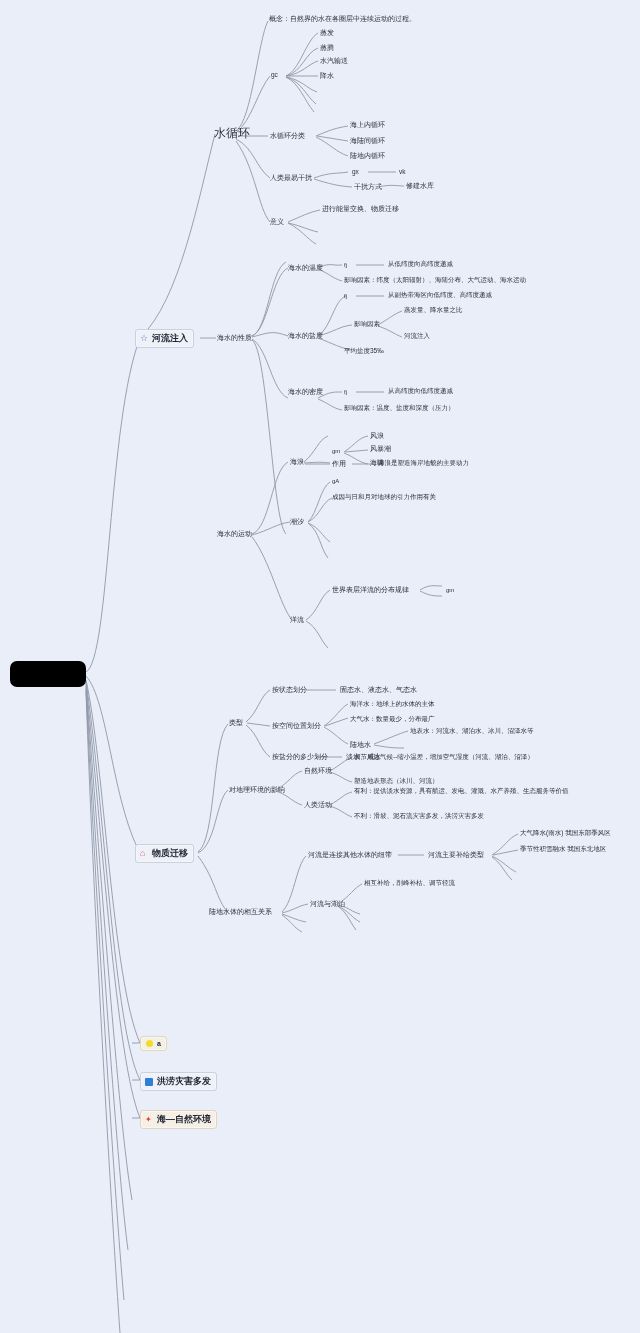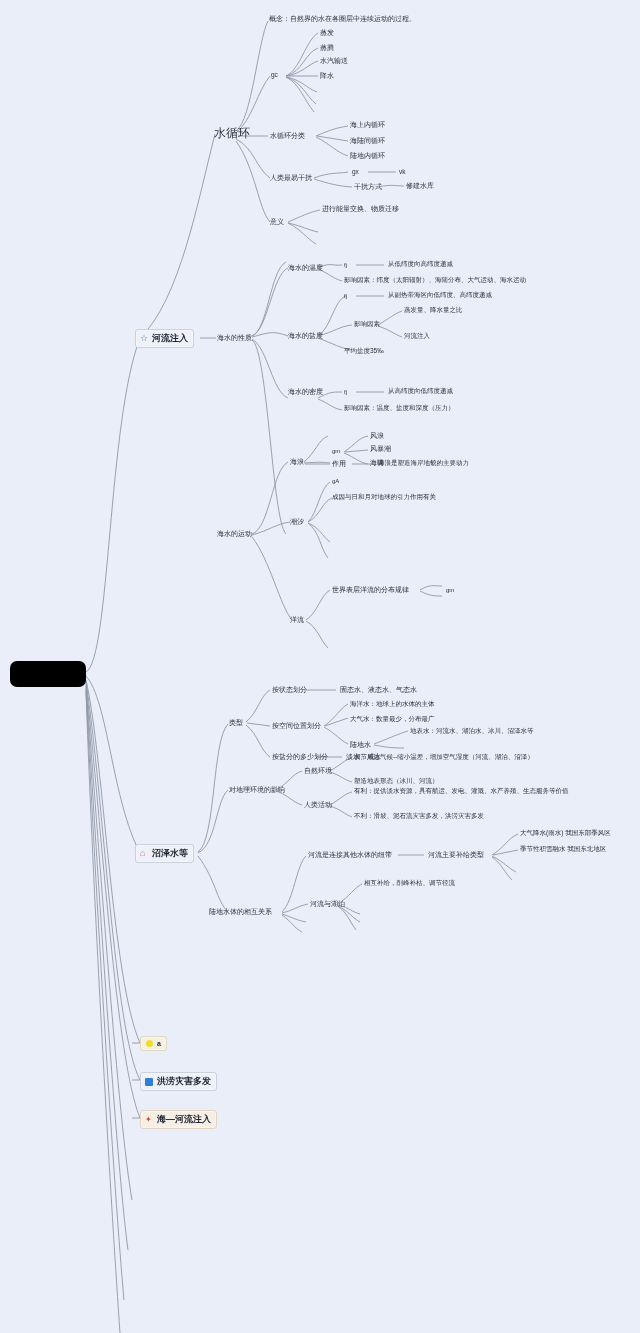--- a/index.html
+++ b/index.html
@@ -257,21 +257,21 @@
   <div class="node t7" style="left:290px;top:518px;">潮汐</div>
   <div class="node t6" style="left:332px;top:478px;">gA</div>
   <div class="node t65" style="left:332px;top:494px;">成因与日和月对地球的引力作用有关</div>
 
   <div class="node t7" style="left:290px;top:616px;">洋流</div>
   <div class="node t7" style="left:332px;top:586px;">世界表层洋流的分布规律</div>
   <div class="node t6" style="left:446px;top:587px;">gm</div>
 
   <div class="pill" style="left:135px;top:844px;">
     <span class="ico house-ico">⌂</span>
-    <span>沼泽水等</span>
+    <span>物质迁移</span>
   </div>
 
   <div class="node t7" style="left:229px;top:719px;">类型</div>
 
   <div class="node t7" style="left:272px;top:686px;">按状态划分</div>
   <div class="node t7" style="left:340px;top:686px;">固态水、液态水、气态水</div>
 
   <div class="node t7" style="left:272px;top:722px;">按空间位置划分</div>
   <div class="node t65" style="left:350px;top:701px;">海洋水：地球上的水体的主体</div>
   <div class="node t65" style="left:350px;top:716px;">大气水：数量最少，分布最广</div>
@@ -310,16 +310,16 @@
 
   <div class="pill" style="left:140px;top:1072px;">
     <span class="ico">
         <span class="square-ico" style="display:block;margin:1px 0 0 0;"></span>
       </span>
     <span>洪涝灾害多发</span>
   </div>
 
   <div class="pill warm" style="left:140px;top:1110px;">
     <span class="ico spark-ico">✦</span>
-    <span>海—河流注入</span>
+    <span>海—自然环境</span>
   </div>
 
 </div>
 
 </body></html>

